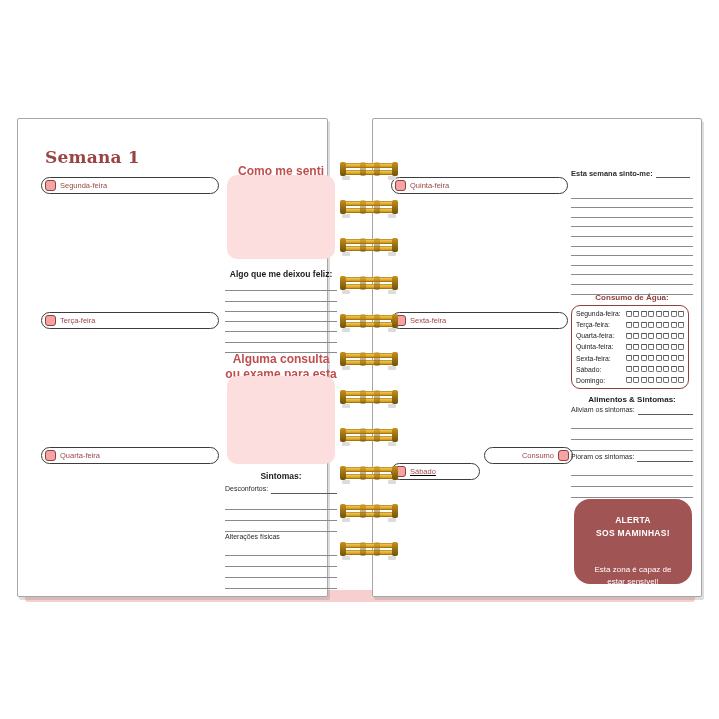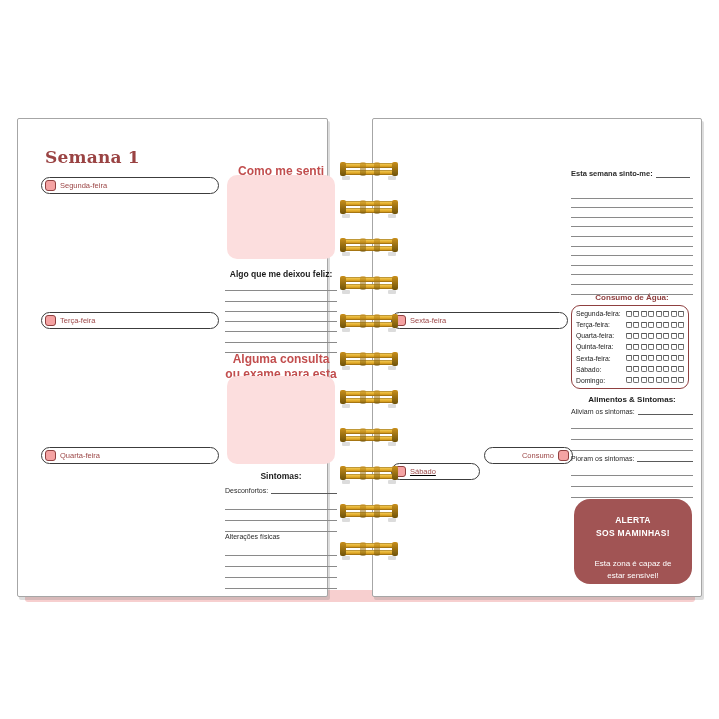--- a/index.html
+++ b/index.html
@@ -40,21 +40,21 @@
   .col{position:absolute;top:0;}
   .abs{position:absolute;left:0;right:0;}
 
   .mid-heading{color:#c24e4e;font-weight:bold;font-size:12px;text-align:center;line-height:1.25;}
   .black-heading{color:#1b1b1b;font-weight:bold;font-size:8.5px;text-align:center;}
   .pinkbox{background:#fcdede;border-radius:10px;position:absolute;left:2px;right:2px;}
 
   .lines{display:flex;flex-direction:column;}
   .lines .ln{border-bottom:1px solid #8a8a8a;}
 
-  .label-row{display:flex;align-items:flex-end;gap:3px;font-size:7px;color:#2b2b2b;}
+  .label-row{display:flex;gap:3px;font-size:7px;color:#2b2b2b;}
   .label-row .fill{flex:1;border-bottom:1px solid #5a5a5a;height:8px;}
   .label-row .fill.short{flex:0 0 34px;}
 
   .water-title{color:#8f4040;font-weight:bold;font-size:8px;text-align:center;}
   .waterbox{
     border:1.6px solid #8f4040;border-radius:9px;position:absolute;left:0;right:4px;
     padding:4px 4px;display:flex;flex-direction:column;justify-content:space-between;
     box-sizing:border-box;background:#fff;
   }
   .wrow{display:flex;align-items:center;justify-content:space-between;}
@@ -63,21 +63,21 @@
   .cup{
     width:6px;height:6px;border:1px solid #6f6f6f;border-top:1.7px solid #565656;
     border-radius:1px 1px 2px 2px;box-sizing:border-box;background:#fff;
   }
 
   .alert{
     position:absolute;left:3px;right:1px;background:#a15454;border-radius:16px;
     color:#fff;text-align:center;padding:15px 16px;box-sizing:border-box;
   }
   .alert .t{font-size:8.5px;font-weight:bold;letter-spacing:.3px;line-height:1.55;}
-  .alert .b{font-size:8px;margin-top:18px;line-height:1.5;}
+  .alert .b{font-size:8px;margin-top:24px;line-height:1.5;}
 
   .binding{position:absolute;left:0;top:0;z-index:3;}
   .coil{position:absolute;left:340px;width:58px;height:14px;}
   .coil .bar{
     position:absolute;left:1px;right:1px;height:5px;border-radius:2px;
     background:linear-gradient(180deg,#f8d56a 0%,#e3ad2b 55%,#b97f10 100%);
     box-shadow:inset 0 0 0 .6px #8a6210;
   }
   .coil .bar.top{top:0;}
   .coil .bar.bot{top:7px;}
@@ -144,20 +144,24 @@
     <div class="abs lines" style="top:426px;">
         <div class="ln" style="height: 10px;"></div>
         <div class="ln" style="height: 10px;"></div>
         <div class="ln" style="height: 10px;"></div>
         <div class="ln" style="height: 10px;"></div>
       </div>
   </div>
 </div>
 
 <div class="page right">
+  <div class="pill" style="left:18px;top:58px;width:177px;">
+    <span class="cb"></span>
+    <span class="lbl">Quinta-feira</span>
+  </div>
   <div class="pill" style="left:18px;top:193px;width:177px;">
     <span class="cb"></span>
     <span class="lbl">Sexta-feira</span>
   </div>
   <div class="pill" style="left:18px;top:344px;width:89px;text-decoration:underline;">
     <span class="cb"></span>
     <span class="lbl">Sábado</span>
   </div>
   <div class="pill rev" style="left:111px;top:328px;width:89px;">
     <span class="cb"></span>

